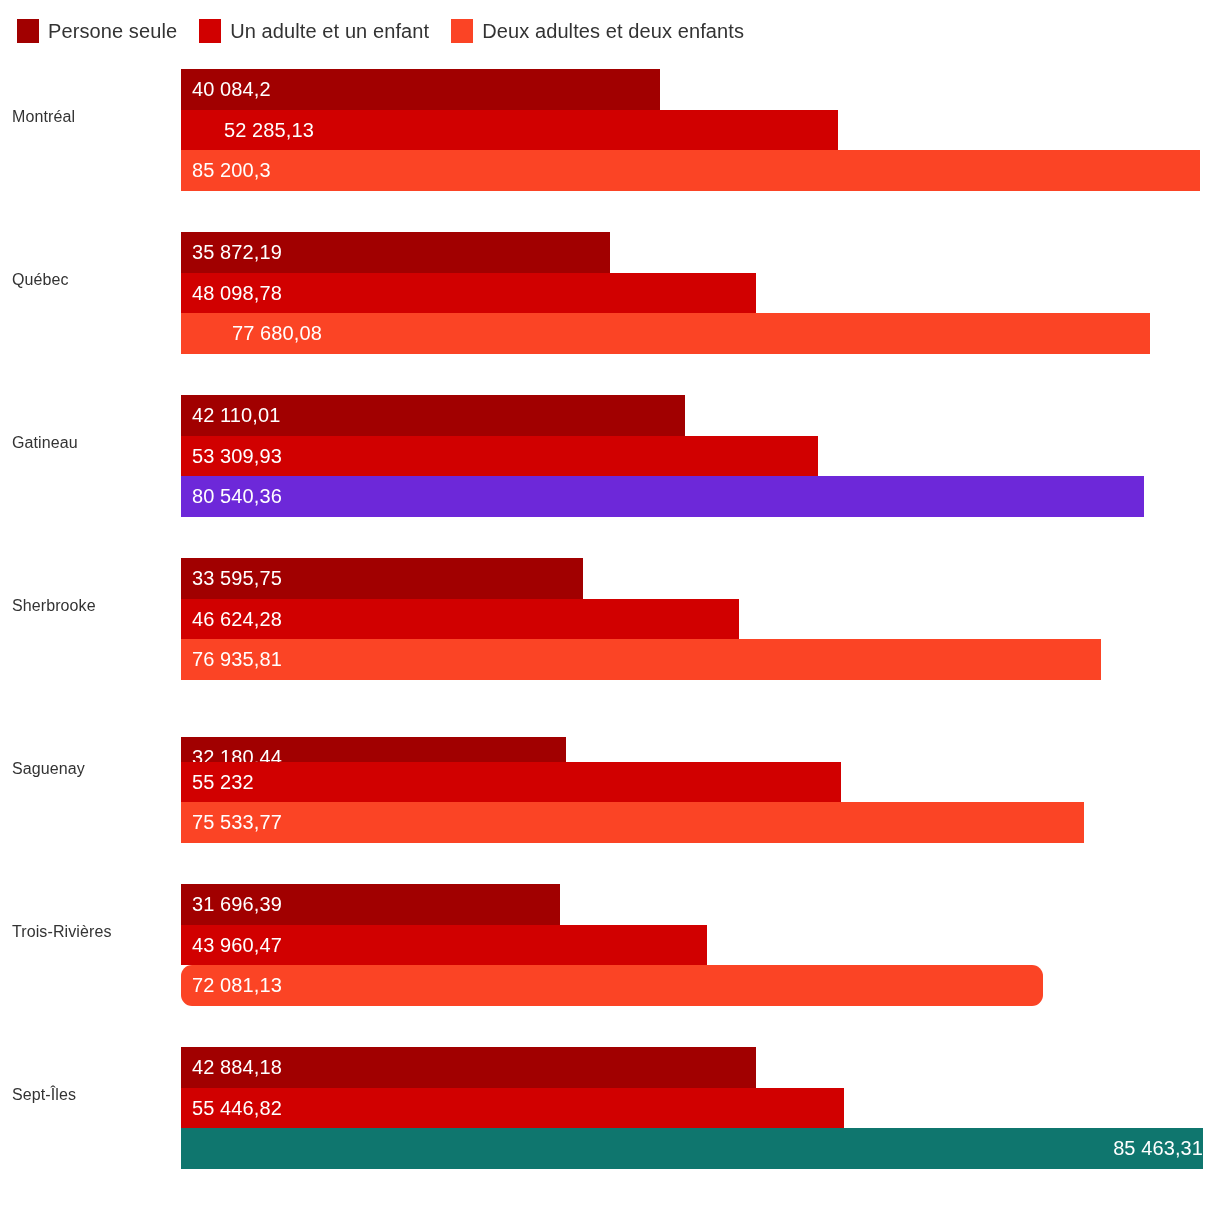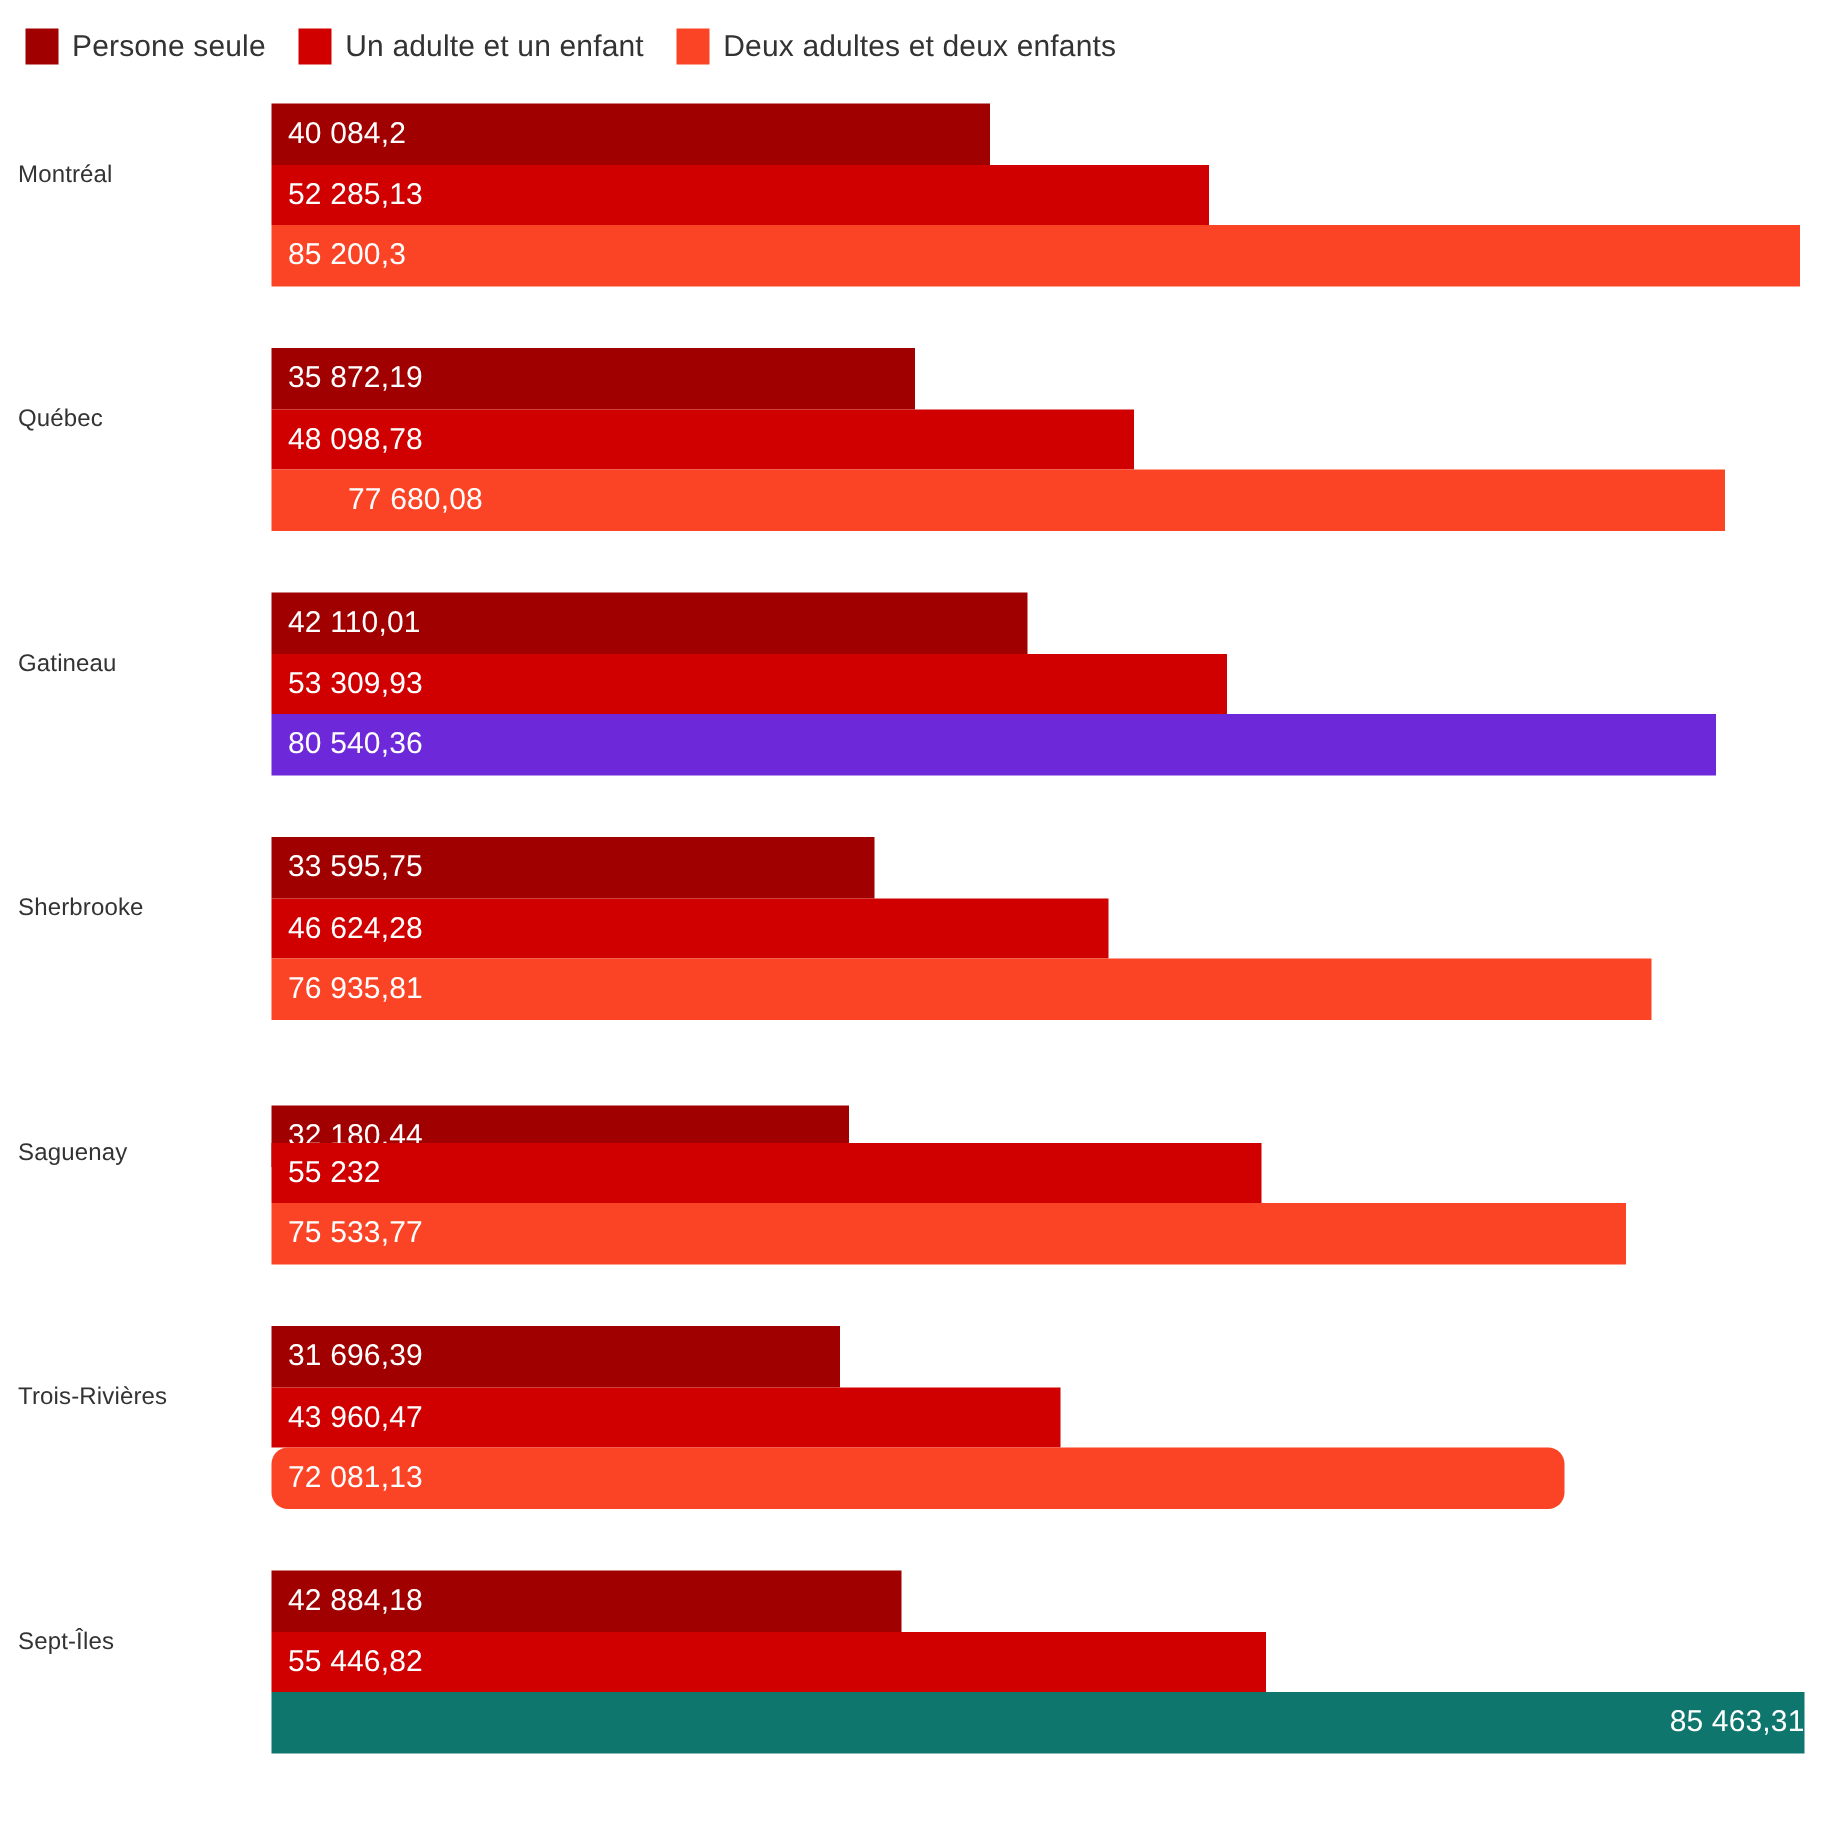--- a/index.html
+++ b/index.html
@@ -114,21 +114,21 @@
     </div>
   </div>
 
 <div id="plot">
     <div class="group">
       <div class="group-label">Montréal</div>
       <div class="bars">
         <div class="bar s0" style="width: 479.341px; background: rgb(161, 0, 0);">
           <span class="bar-value">40 084,2</span>
         </div>
-        <div class="bar s1" style="width: 625.244px; background: rgb(209, 0, 0);">
+        <div class="bar s1" style="width: 625.244px; background: rgb(209, 0, 0); padding-left: 32px;">
           <span class="bar-value">52 285,13</span>
         </div>
         <div class="bar s2" style="width: 1018.85px; background: rgb(251, 68, 37);">
           <span class="bar-value">85 200,3</span>
         </div>
       </div>
     </div>
     <div class="group">
       <div class="group-label">Québec</div>
       <div class="bars">
@@ -195,21 +195,21 @@
           <span class="bar-value">43 960,47</span>
         </div>
         <div class="bar s2" style="width: 861.971px; background: rgb(251, 68, 37); border-radius: 11px;">
           <span class="bar-value">72 081,13</span>
         </div>
       </div>
     </div>
     <div class="group">
       <div class="group-label">Sept-Îles</div>
       <div class="bars">
-        <div class="bar s0" style="width: 420px; background: rgb(161, 0, 0);">
+        <div class="bar s0" style="width: 575px; background: rgb(161, 0, 0);">
           <span class="bar-value">42 884,18</span>
         </div>
         <div class="bar s1" style="width: 663.052px; background: rgb(209, 0, 0);">
           <span class="bar-value">55 446,82</span>
         </div>
         <div class="bar s2" style="width: 1022px; background: #0f766e; justify-content: flex-end;">
           <span class="bar-value">85 463,31</span>
         </div>
       </div>
     </div>

